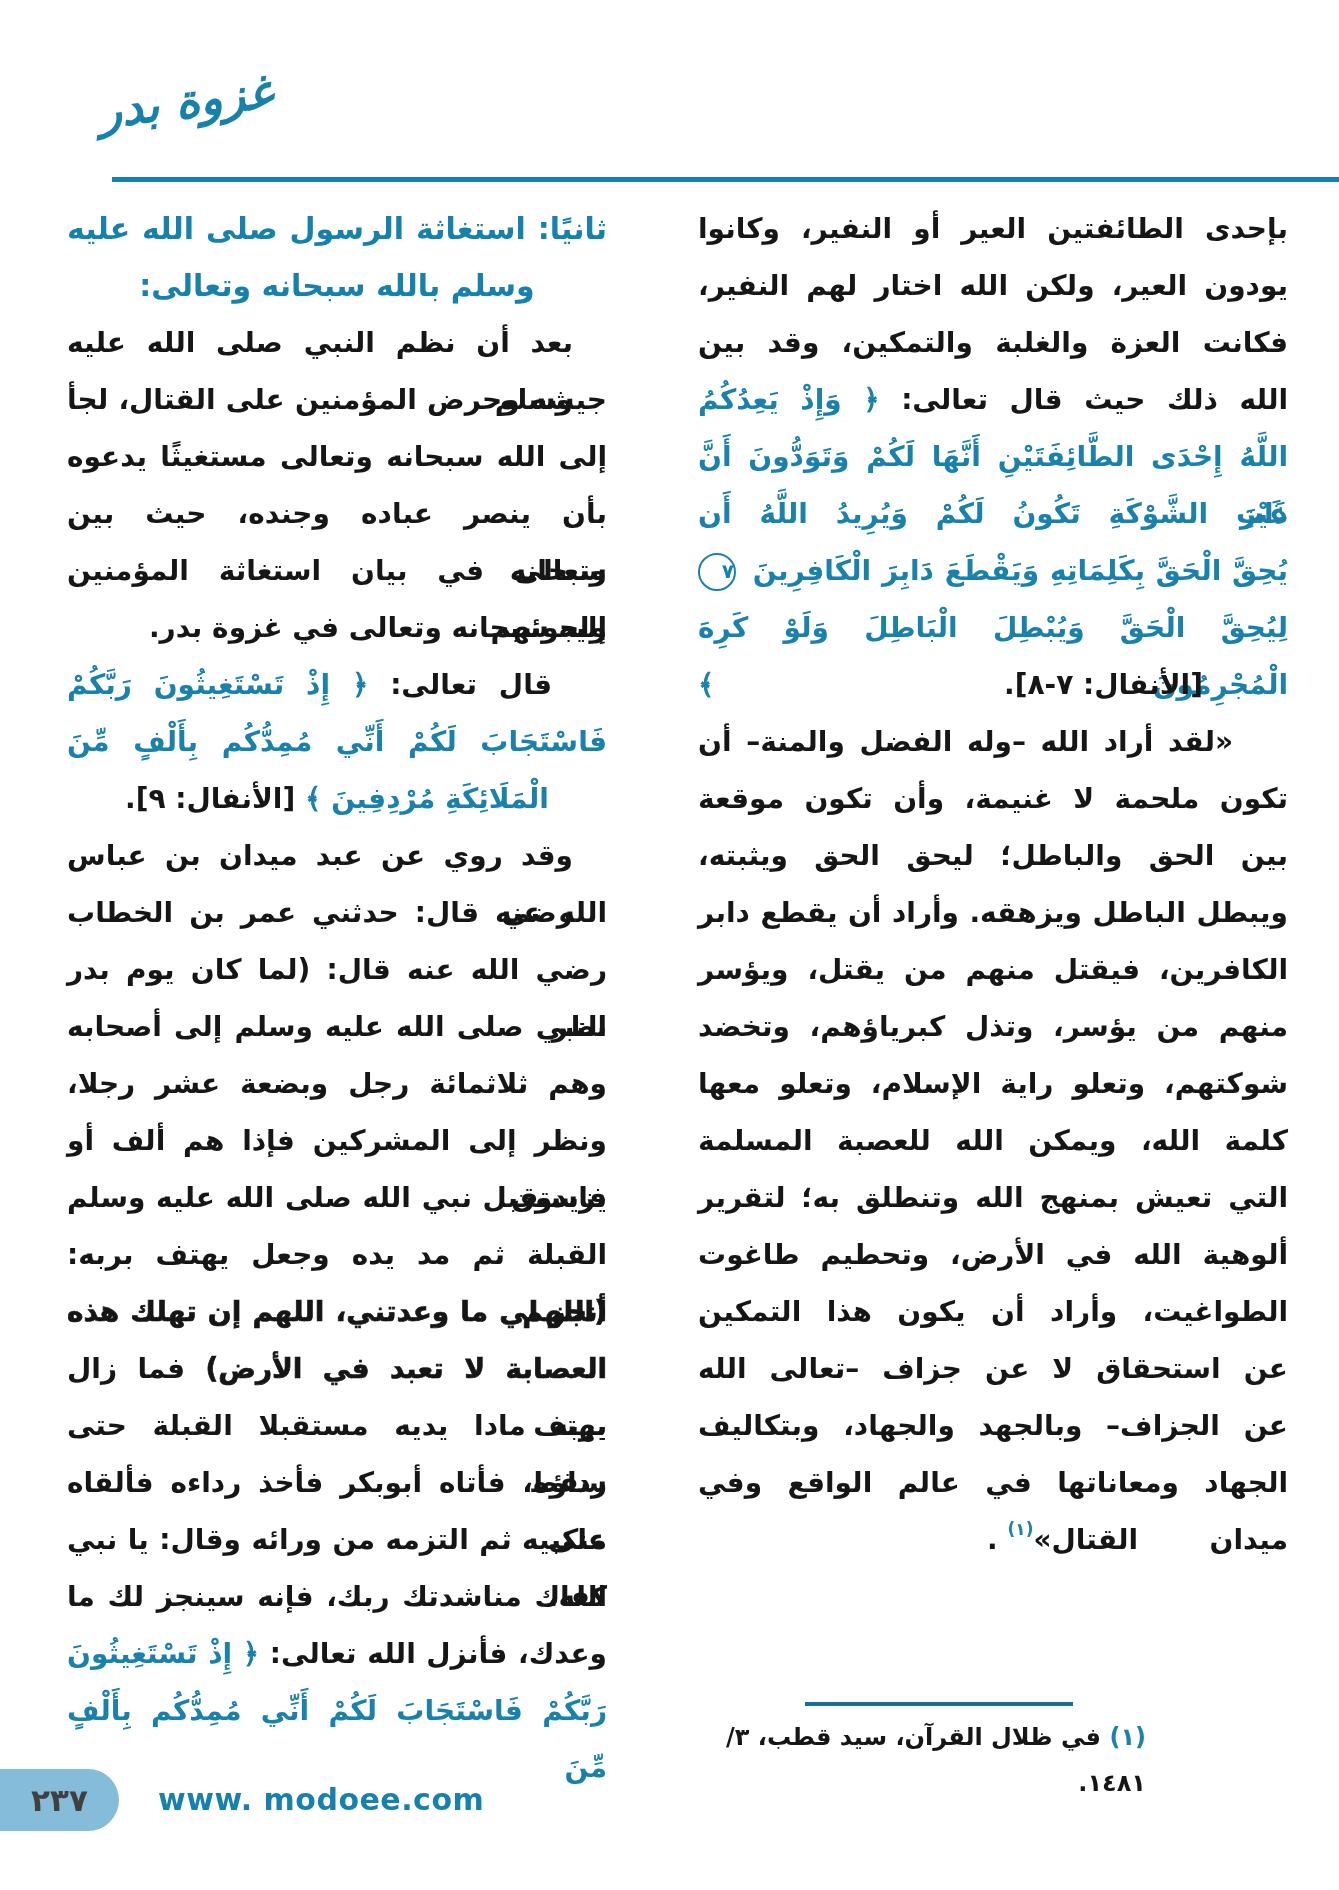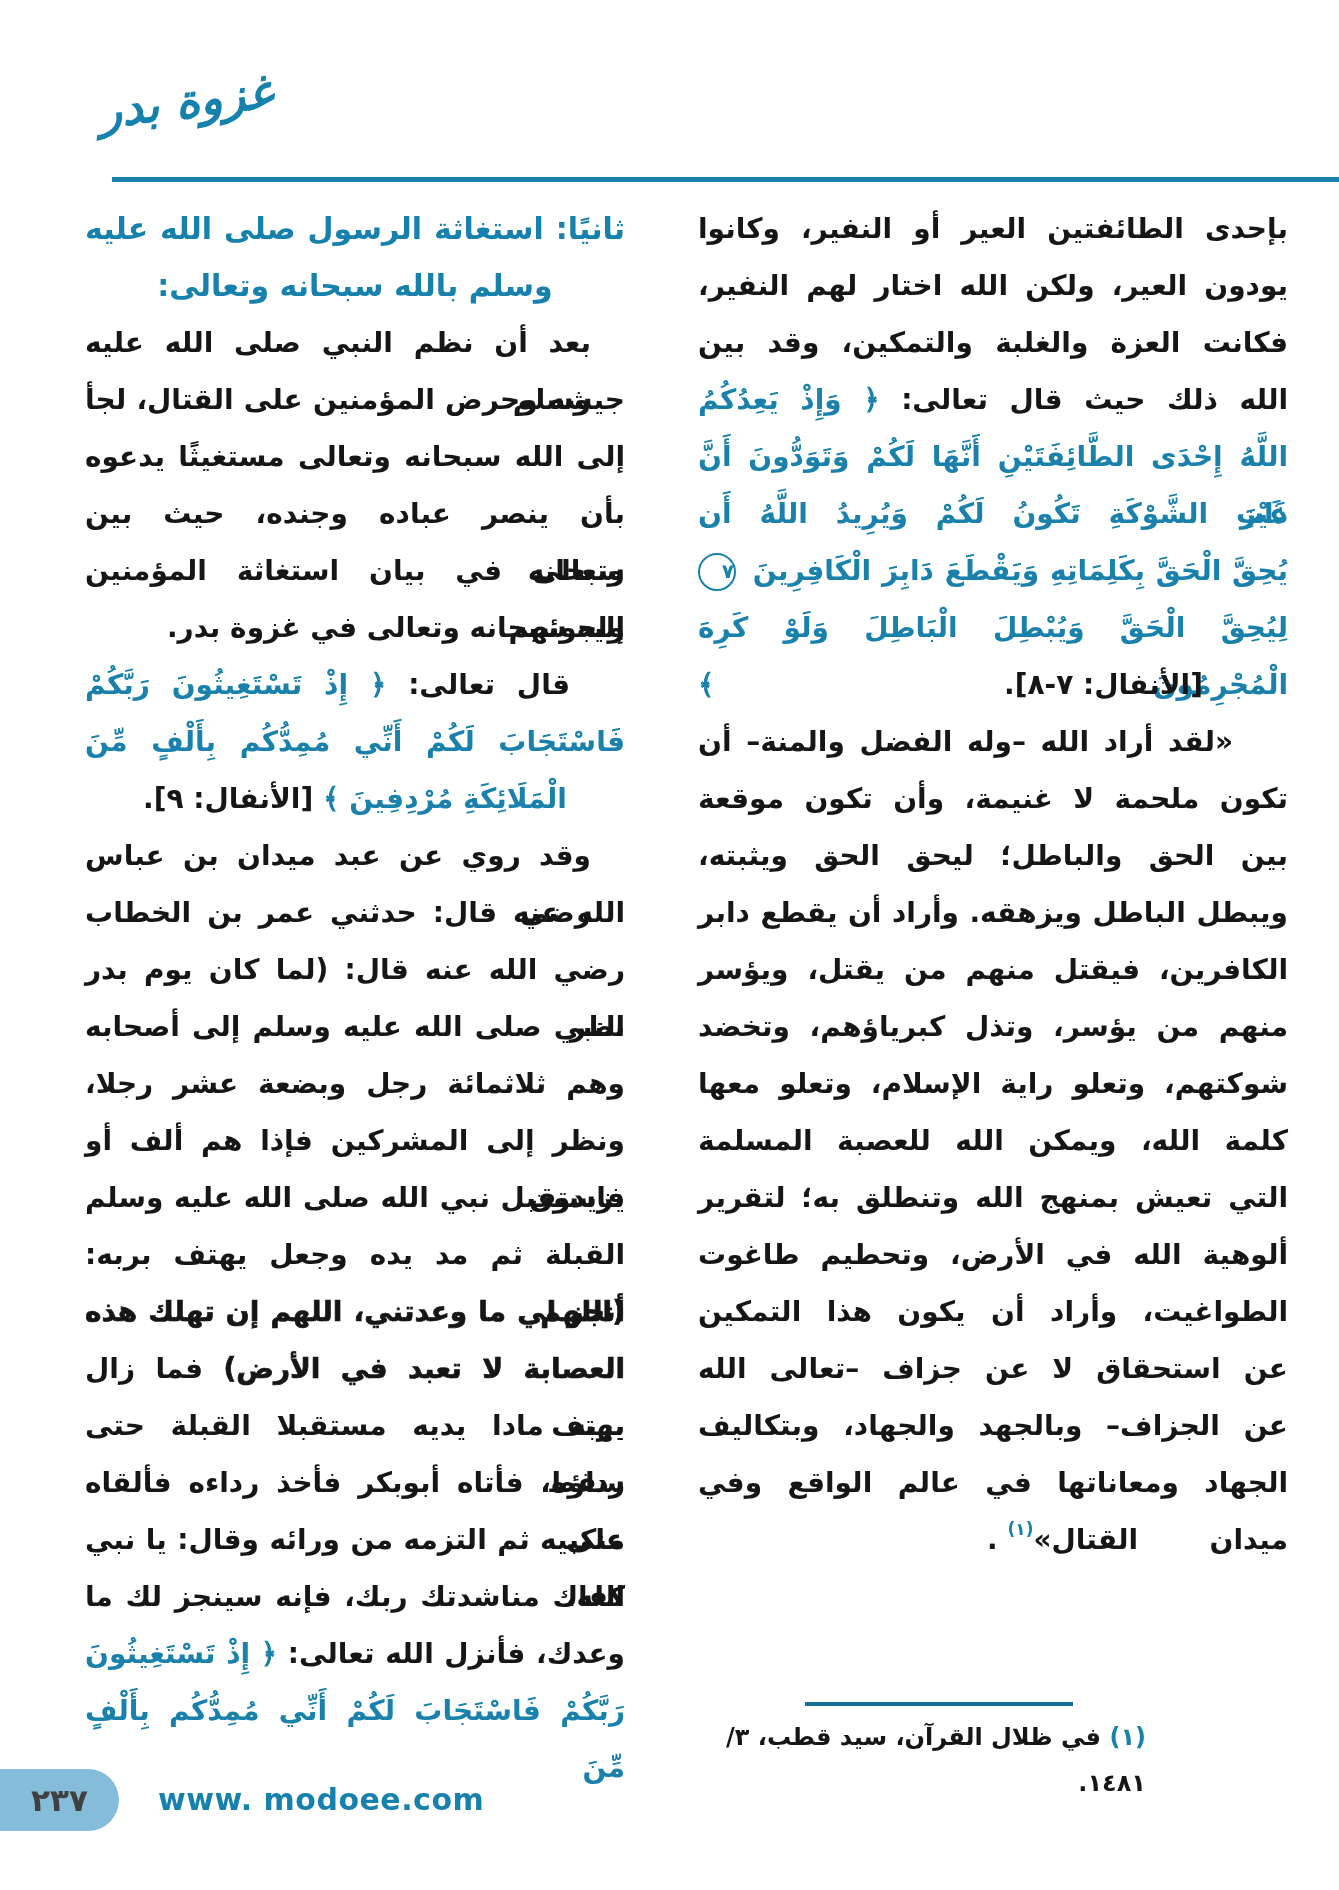--- a/index.html
+++ b/index.html
@@ -20,21 +20,21 @@
     white-space:nowrap;
   }
   .rule{
     position:absolute;top:177px;left:112px;right:0;height:5px;
     background:#1681ad;
   }
 
   
   .col{position:absolute;top:200px;direction:rtl;}
   .col-right{left:668px;width:590px;margin-left:30px;}
-  .col-left{left:85px;width:540px;}
+  .col-left{left:67px;width:540px;}
 
   .line{
     height:57px;line-height:57px;
     font-size:28px;font-weight:bold;
     text-align:justify;text-align-last:justify;
   }
   .line.start{text-align:center;text-align-last:right;}
   .line.center{text-align:center;text-align-last:center;}
   .ind34{padding-right:34px;}
   .ind55{padding-right:55px;}

